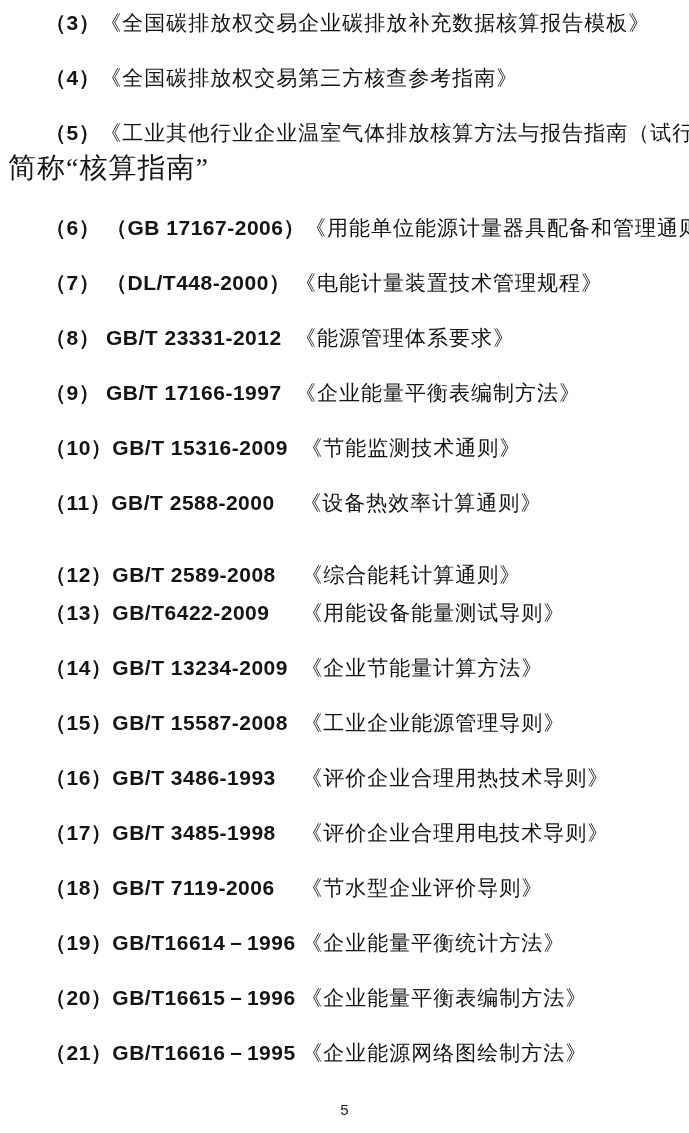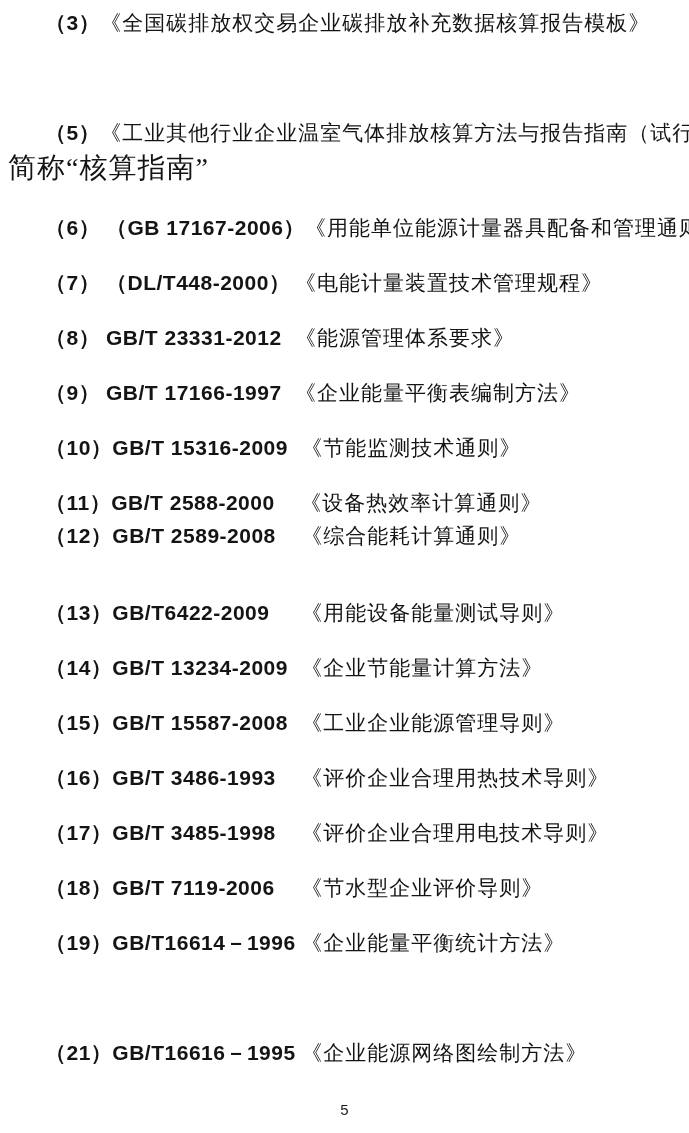--- a/index.html
+++ b/index.html
@@ -56,20 +56,23 @@
   }
 </style>
 </head>
 <body>
 
 <div id="page">
 
   <div class="row intro" style="top:10px">
     <span class="num">（3）</span><span class="title">《全国碳排放权交易企业碳排放补充数据核算报告模板》</span>
   </div>
+  <div class="row intro" style="top:65px">
+    <span class="num">（4）</span><span class="title">《全国碳排放权交易第三方核查参考指南》</span>
+  </div>
   <div class="row intro" style="top:120px">
     <span class="num">（5）</span><span class="title">《工业其他行业企业温室气体排放核算方法与报告指南（试行)》，以下</span>
   </div>
   <div class="cont" style="top:155px">简称“核算指南”</div>
 
   <div class="row" style="top:215px">
     <span class="num">（6）</span><span class="code">（GB 17167-2006）</span><span class="title">《用能单位能源计量器具配备和管理通则》</span>
   </div>
   <div class="row" style="top:270px">
     <span class="num">（7）</span><span class="code">（DL/T448-2000）</span><span class="title">《电能计量装置技术管理规程》</span>
@@ -79,21 +82,21 @@
   </div>
   <div class="row" style="top:380px">
     <span class="num">（9）</span><span class="code">GB/T 17166-1997</span><span class="title">《企业能量平衡表编制方法》</span>
   </div>
   <div class="row" style="top:435px">
     <span class="num">（10）</span><span class="code">GB/T 15316-2009</span><span class="title">《节能监测技术通则》</span>
   </div>
   <div class="row" style="top:490px">
     <span class="num">（11）</span><span class="code">GB/T 2588-2000</span><span class="title">《设备热效率计算通则》</span>
   </div>
-  <div class="row" style="top:523px">
+  <div class="row" style="top:562px">
     <span class="num">（12）</span><span class="code">GB/T 2589-2008</span><span class="title">《综合能耗计算通则》</span>
   </div>
   <div class="row" style="top:600px">
     <span class="num">（13）</span><span class="code">GB/T6422-2009</span><span class="title">《用能设备能量测试导则》</span>
   </div>
   <div class="row" style="top:655px">
     <span class="num">（14）</span><span class="code">GB/T 13234-2009</span><span class="title">《企业节能量计算方法》</span>
   </div>
   <div class="row" style="top:710px">
     <span class="num">（15）</span><span class="code">GB/T 15587-2008</span><span class="title">《工业企业能源管理导则》</span>
@@ -103,19 +106,22 @@
   </div>
   <div class="row" style="top:820px">
     <span class="num">（17）</span><span class="code">GB/T 3485-1998</span><span class="title">《评价企业合理用电技术导则》</span>
   </div>
   <div class="row" style="top:875px">
     <span class="num">（18）</span><span class="code">GB/T 7119-2006</span><span class="title">《节水型企业评价导则》</span>
   </div>
   <div class="row" style="top:930px">
     <span class="num">（19）</span><span class="code">GB/T16614－1996</span><span class="title">《企业能量平衡统计方法》</span>
   </div>
+  <div class="row" style="top:985px">
+    <span class="num">（20）</span><span class="code">GB/T16615－1996</span><span class="title">《企业能量平衡表编制方法》</span>
+  </div>
   <div class="row" style="top:1040px">
     <span class="num">（21）</span><span class="code">GB/T16616－1995</span><span class="title">《企业能源网络图绘制方法》</span>
   </div>
 
   <div class="pageno">5</div>
 
 </div>
 
 </body></html>

